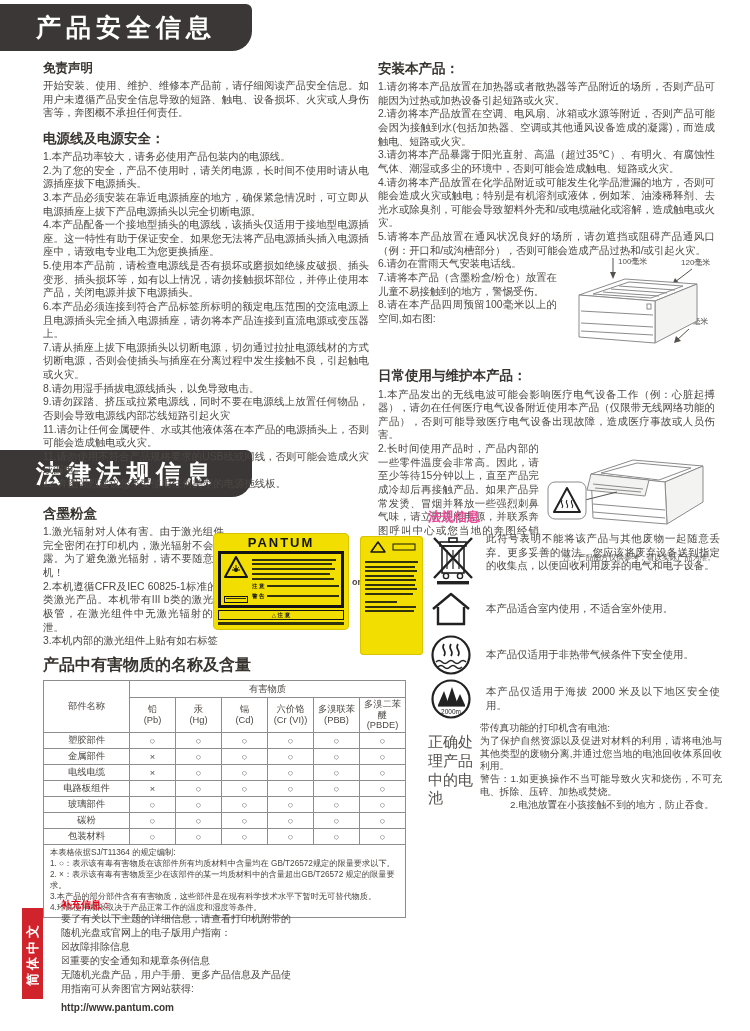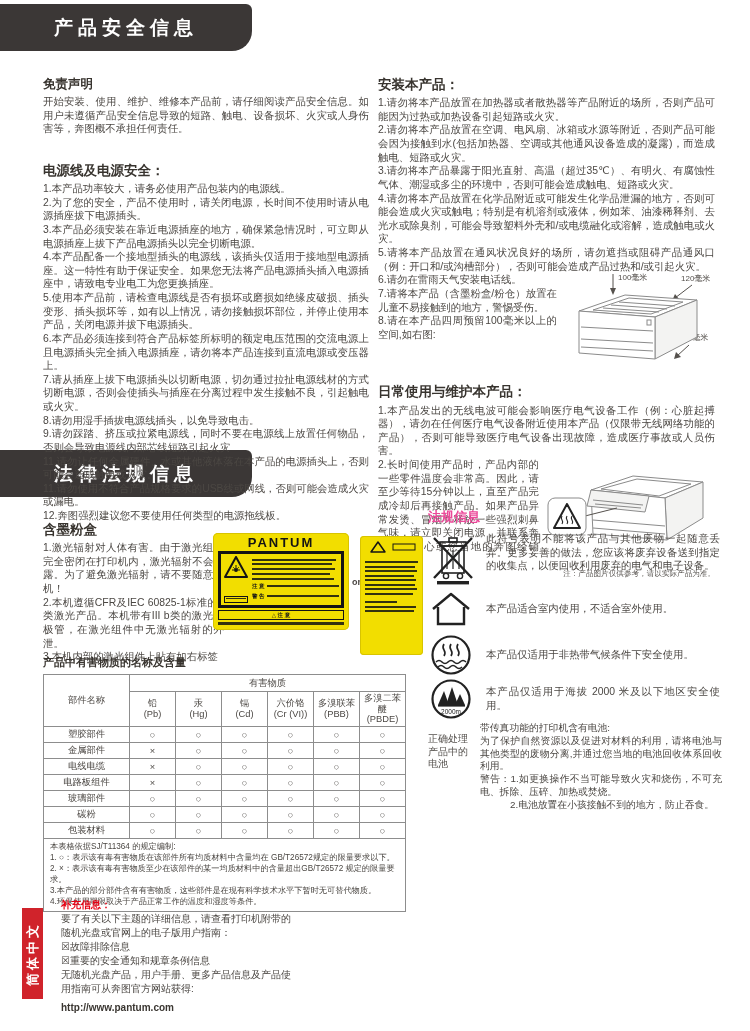--- a/index.html
+++ b/index.html
@@ -1,25 +1,25 @@
 <!DOCTYPE html>
 <html><head>
 <meta charset="utf-8">
 <style>
   html,body{margin:0;padding:0;background:#e8e8e8;}
   .page{position:relative;width:750px;height:1031px;background:#ffffff;overflow:hidden;
         font-family:"Liberation Sans","DejaVu Sans",sans-serif;color:#4b4743;}
   
   .banner{position:absolute;left:0;width:252px;height:47px;background:#3b3736;
           border-radius:0 6px 20px 0;color:#fff;display:flex;align-items:center;justify-content:center;
-          font-size:19px;font-weight:bold;letter-spacing:5px;}
+          font-size:25px;font-weight:bold;letter-spacing:5px;}
   #banner-safety{top:4px;}
   #banner-legal{top:450px;}
   
-  .sec-h{font-size:12.5px;font-weight:bold;color:#38342f;margin:16px 0 3px 0;line-height:1.2;}
+  .sec-h{font-size:12.5px;font-weight:bold;color:#38342f;margin:0 0 3px 0;line-height:1.2;}
   .sec-h.big{font-size:13.5px;}
   .t{font-size:10.4px;line-height:1.31;margin:0;text-align:justify;}
   .col-left{position:absolute;left:43px;top:61px;width:326px;}
   .col-right{position:absolute;left:378px;top:61px;width:337px;}
   .gap{height:11px;}
   .clear{clear:both;}
   
   .fig1{float:right;width:152px;height:106px;margin:-6px 0 2px 6px;}
   .fig2{float:right;width:170px;height:116px;margin:2px 0 0 6px;}
   .fignote{font-size:7.6px;color:#55514d;text-align:right;margin-top:1px;line-height:1.2;}
@@ -47,27 +47,27 @@
   .or-word{position:absolute;left:352px;top:577px;font-size:9px;font-weight:bold;color:#4b4743;}
   .label2{position:absolute;left:360px;top:536px;width:63px;height:119px;background:#f2de00;
           border-radius:4px;padding:4px 5px;box-sizing:border-box;box-shadow:0 0 0 1px #d8c400 inset;}
   .label2 .bars{display:flex;flex-direction:column;gap:2.5px;margin-top:3px;}
   
   .reg-title{position:absolute;left:428px;top:508px;font-size:13px;font-weight:bold;color:#ec4899;margin:0;}
   .reg-row{position:absolute;left:428px;width:292px;display:flex;gap:12px;align-items:center;}
   .reg-ic{flex:0 0 46px;display:flex;justify-content:center;}
   .reg-row .t{flex:1;}
   .bat{position:absolute;left:428px;top:722px;width:294px;display:flex;gap:6px;}
-  .bat-side{flex:0 0 46px;font-size:10px;line-height:1.25;color:#55514d;margin-top:11px;}
+  .bat-side{flex:0 0 46px;font-size:15px;line-height:1.25;color:#55514d;margin-top:11px;}
   .bat-main{flex:1;}
   .bat-main .t{font-size:9.8px;}
   .bat-main .indent{padding-left:30px;}
   
   .tbl-wrap{position:absolute;left:43px;top:655px;width:363px;}
-  .tbl-title{font-size:11px;font-weight:bold;color:#38342f;margin:0 0 4px 0;}
+  .tbl-title{font-size:16px;font-weight:bold;color:#38342f;margin:0 0 4px 0;}
   table.hz{width:100%;border-collapse:collapse;font-size:9.3px;color:#4b4743;table-layout:fixed;}
   table.hz th,table.hz td{border:1px solid #8d8d8d;text-align:center;padding:1px 2px;font-weight:normal;}
   table.hz .part-col{width:86px;}
   table.hz .grp{height:17px;}
   table.hz .colh{height:26px;line-height:1.15;}
   table.hz td{height:13px;}
   table.hz .notes{text-align:left;font-size:8.2px;line-height:1.34;padding:3px 6px;}
   table.hz .notes p{margin:0;}
   
   .supp{position:absolute;left:43px;top:898px;width:238px;font-size:10px;line-height:1.4;margin-left:18px;}

